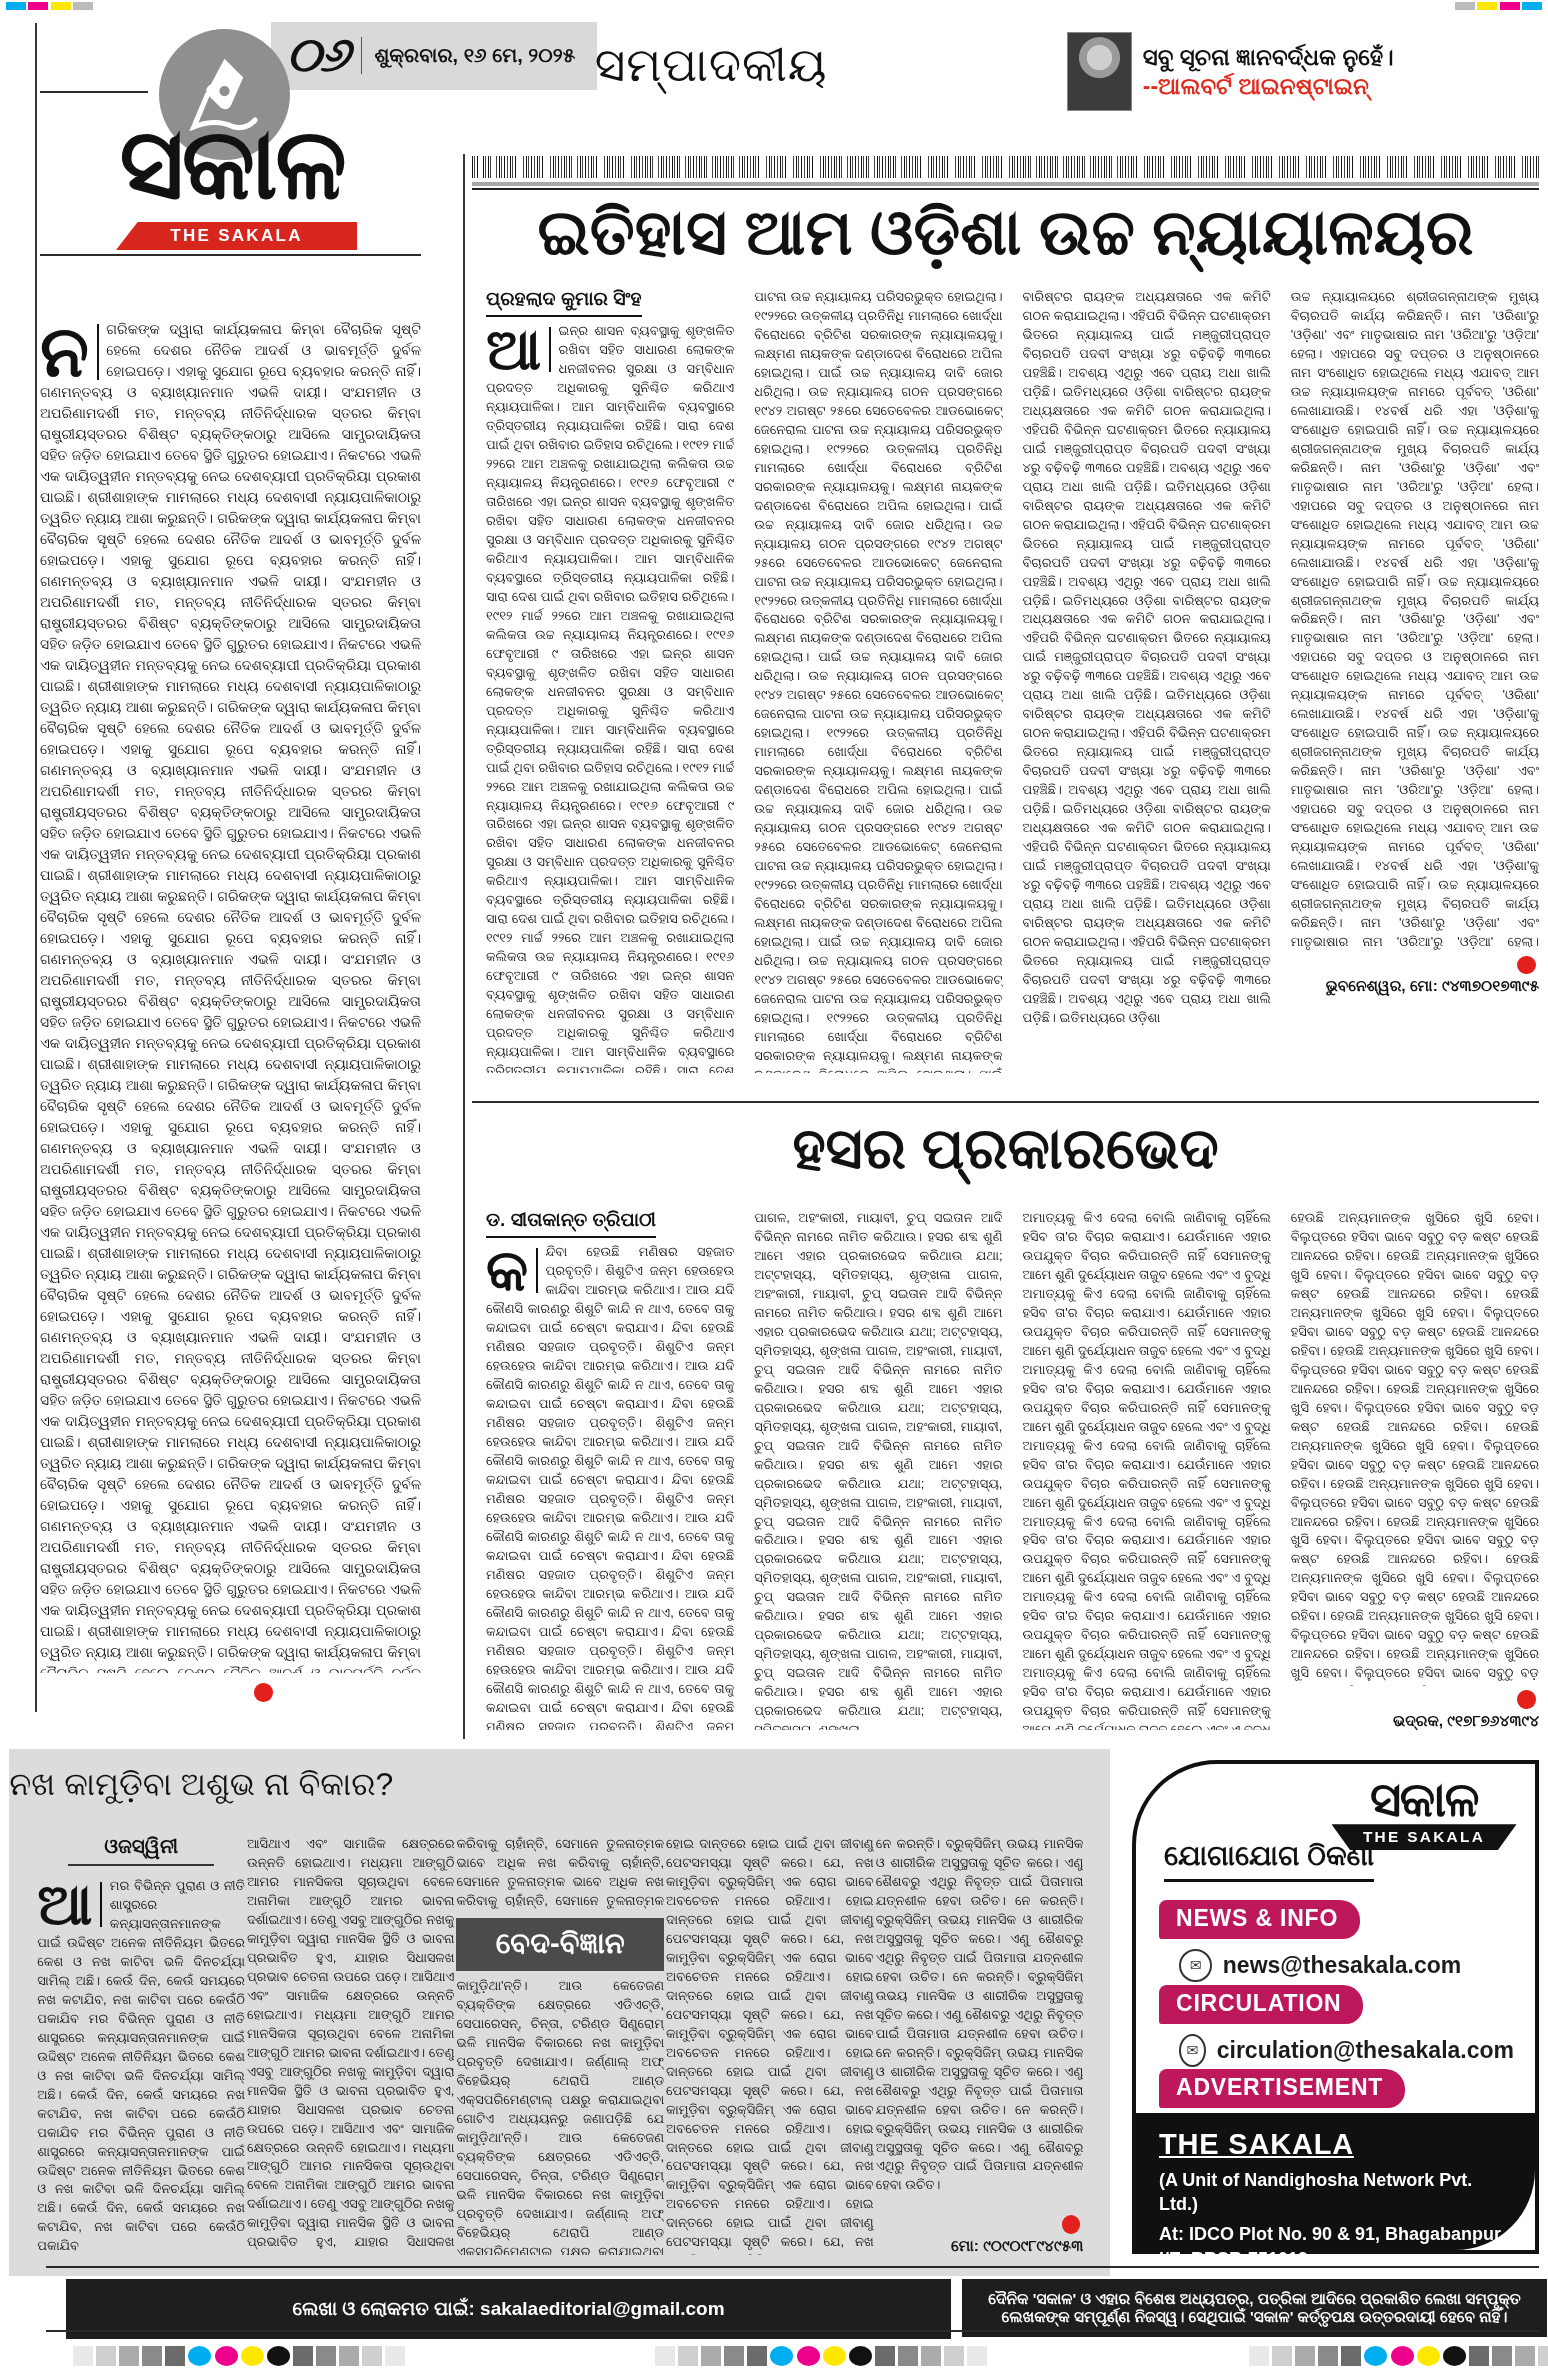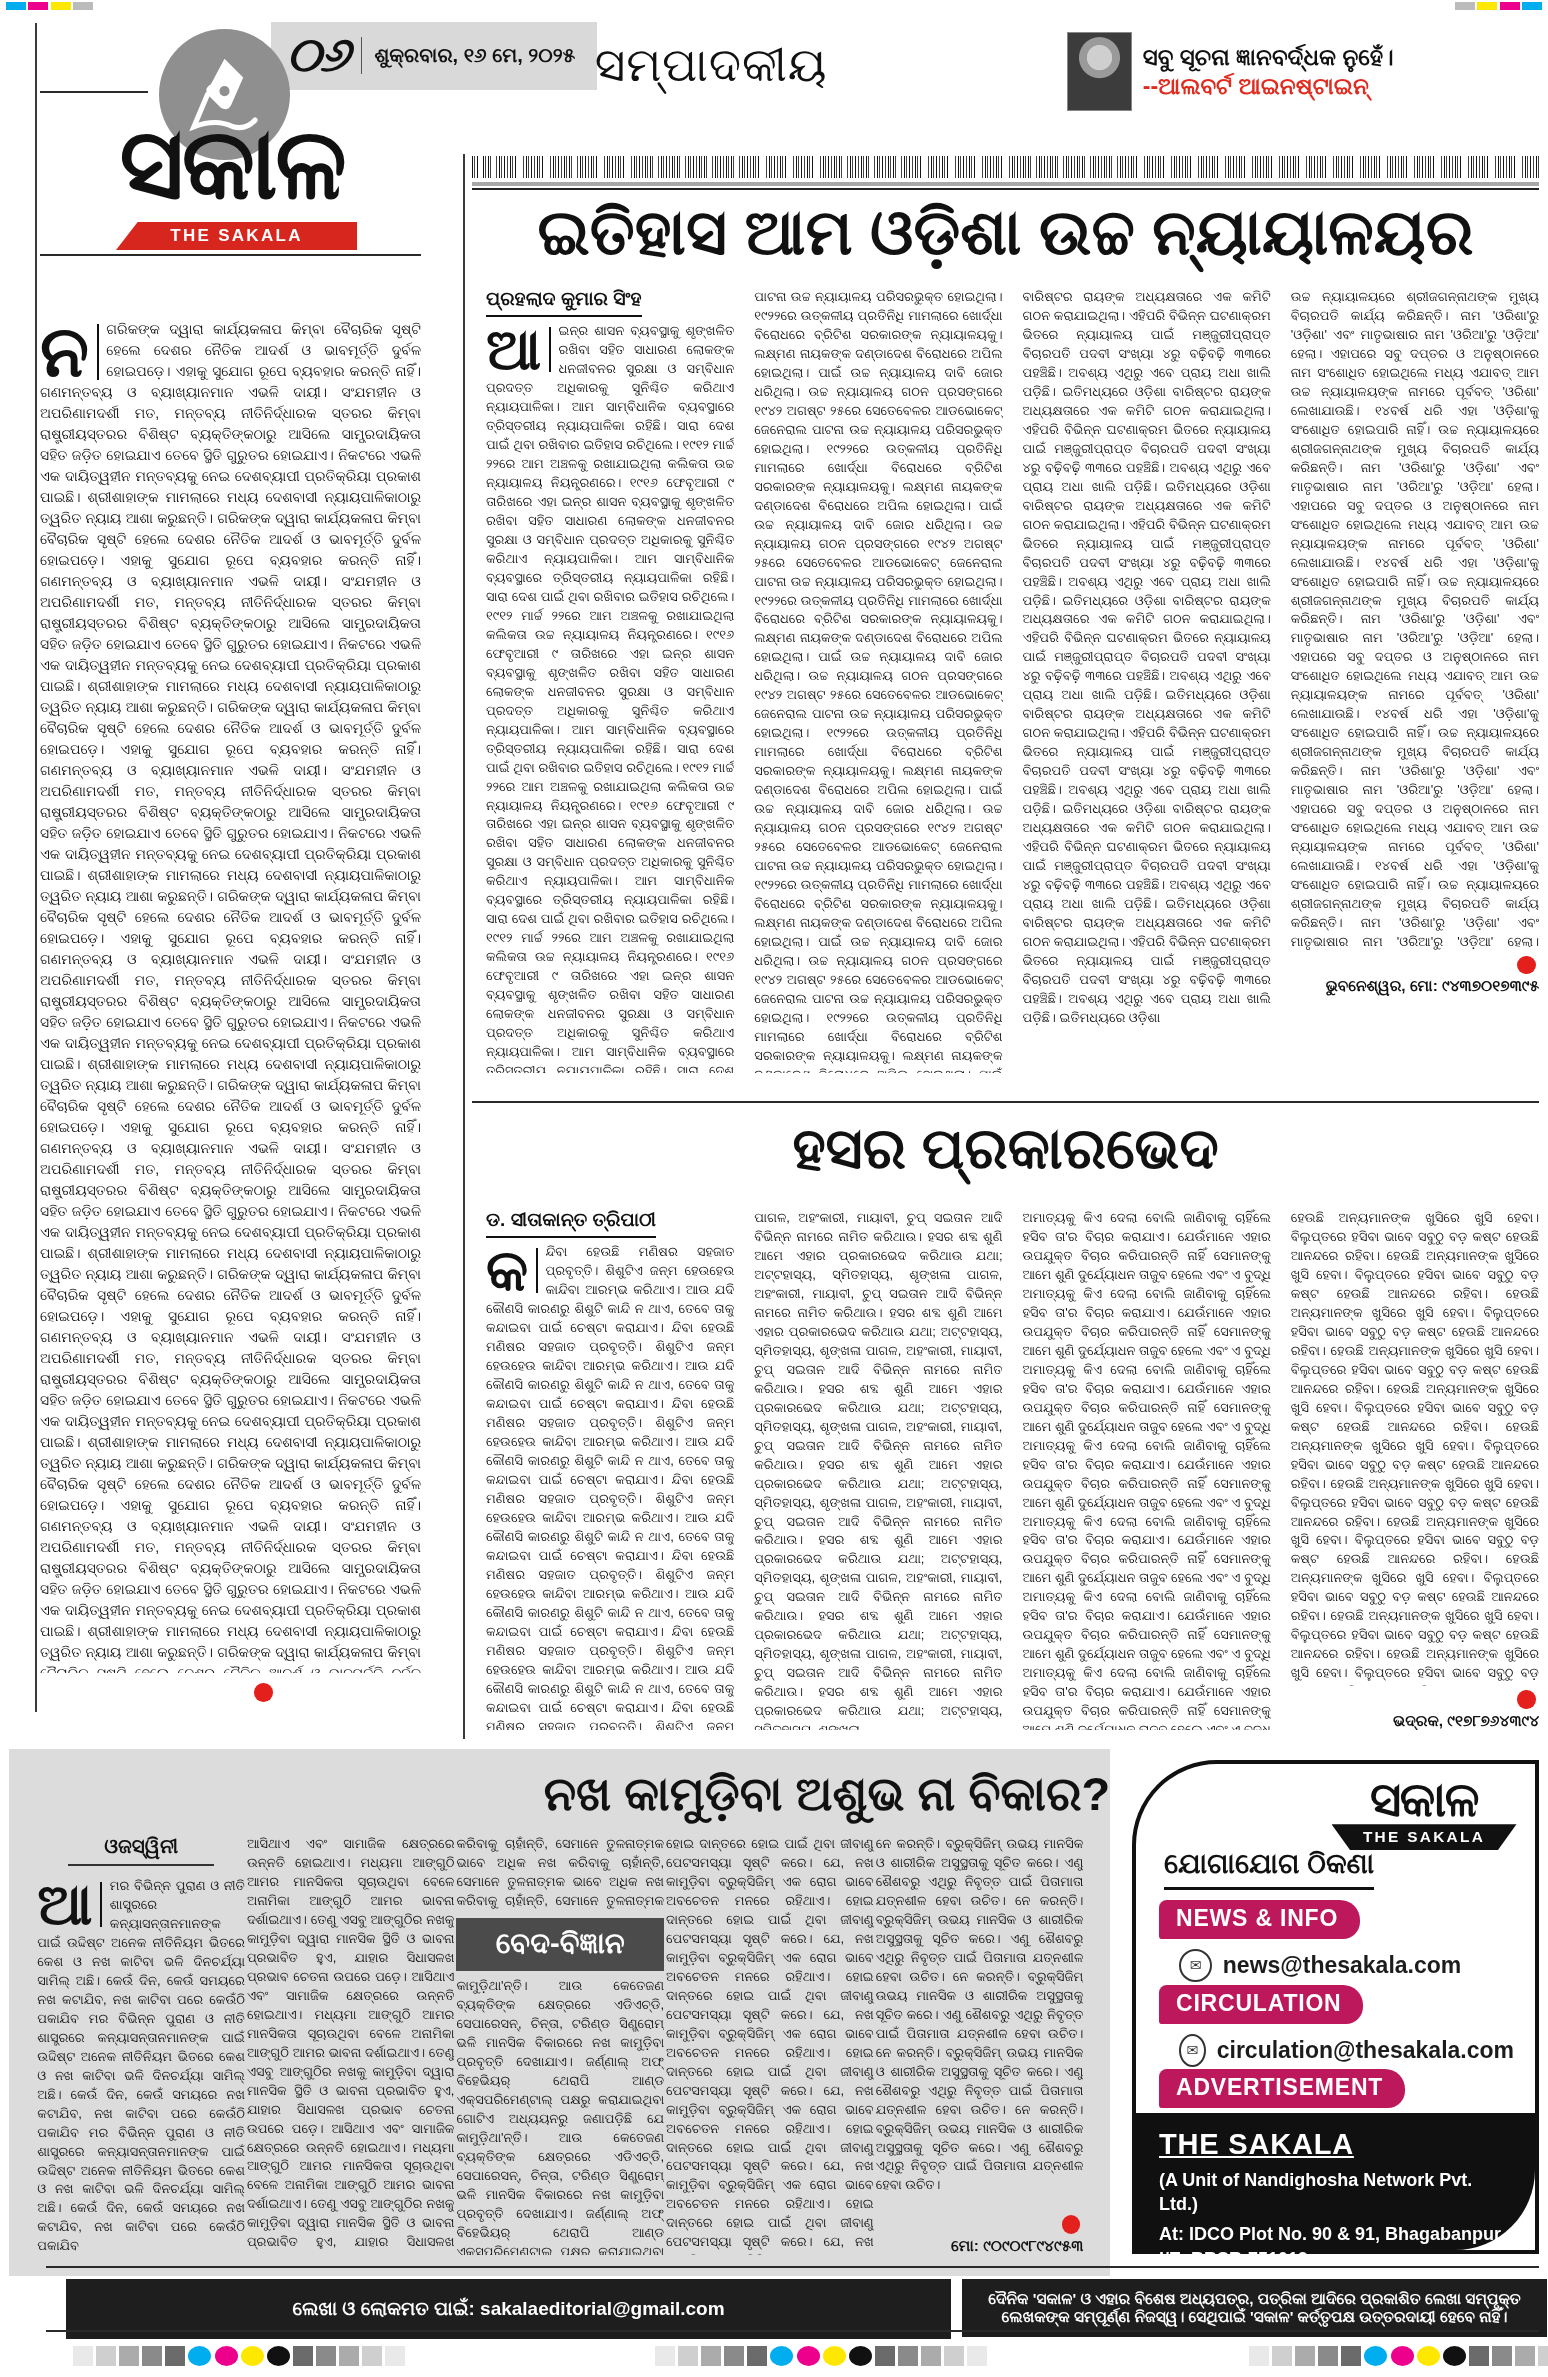--- a/index.html
+++ b/index.html
@@ -27,21 +27,21 @@
   
   .pencircle{width:131px;height:131px;border-radius:50%;background:#8f8f8f;display:flex;align-items:center;justify-content:center;}
   .logotext{font-size:99px;font-weight:900;letter-spacing:-2.3px;line-height:1;}
   .redbanner{background:#d7261d;color:#fff;font-weight:800;font-size:17px;letter-spacing:2.3px;
      display:flex;align-items:center;justify-content:center;
      clip-path:polygon(9% 0,100% 0,100% 100%,0 100%);}
   
   .h-left{font-size:37px;font-weight:900;text-align:center;letter-spacing:0;}
   .h-main{font-size:63px;font-weight:900;text-align:center;letter-spacing:0;line-height:1.05;}
   .h-mid{font-size:57px;font-weight:900;text-align:center;}
-  .h-bottom{font-size:47px;font-weight:700;text-align:right;}
+  .h-bottom{font-size:32px;font-weight:400;text-align:left;}
   .byline{font-size:19px;font-weight:800;margin:0 0 12.3px 0;}
   .byline .ul{border-bottom:2.3px solid #111;padding-bottom:6.2px;}
   .bodytxt{font-size:13px;line-height:1.46;}
   .bodytxt-lg{font-size:14px;line-height:1.5;}
   .dropcap{float:left;font-size:57px;line-height:.8;font-weight:700;margin:4.6px 7.7px 1.5px 0;
      border-right:2.3px solid #111;padding-right:7.7px;}
   .dropcap.big{font-size:71px;}
   .grid4{display:grid;grid-template-columns:repeat(4,1fr);column-gap:20px;}
   .grid5{display:grid;grid-template-columns:repeat(5,1fr);column-gap:2px;}
   .dotline{text-align:right;padding:4.6px 3.1px 0 0;}
@@ -204,21 +204,21 @@
         <div class="signoff">ମୋ: ୯୦୯୦୯୮୯୪୯୫୩</div>
       </div>
     </div>
   </div>
 
   <div class="abs contactbox" style="left:1132px;top:1760px;width:407px;height:494px;box-sizing:border-box;">
     <div class="abs" style="right:18.5px;top:12.3px;width:185px;">
       <div class="c-logotxt">ସକାଳ</div>
       <div class="c-banner">THE SAKALA</div>
     </div>
-    <div class="abs" style="left:28px;top:84px;">
+    <div class="abs" style="left:28px;top:76px;">
       <span class="c-head">ଯୋଗାଯୋଗ ଠିକଣା</span>
     </div>
     <div class="abs" style="left:23px;top:136px;width:355px;">
       <span class="pill">NEWS &amp; INFO</span>
       <div class="mailrow">
         <span class="mailicon">✉</span>
         <span class="mailtxt">news@thesakala.com</span>
       </div>
     </div>
     <div class="abs" style="left:23px;top:221px;width:355px;">

